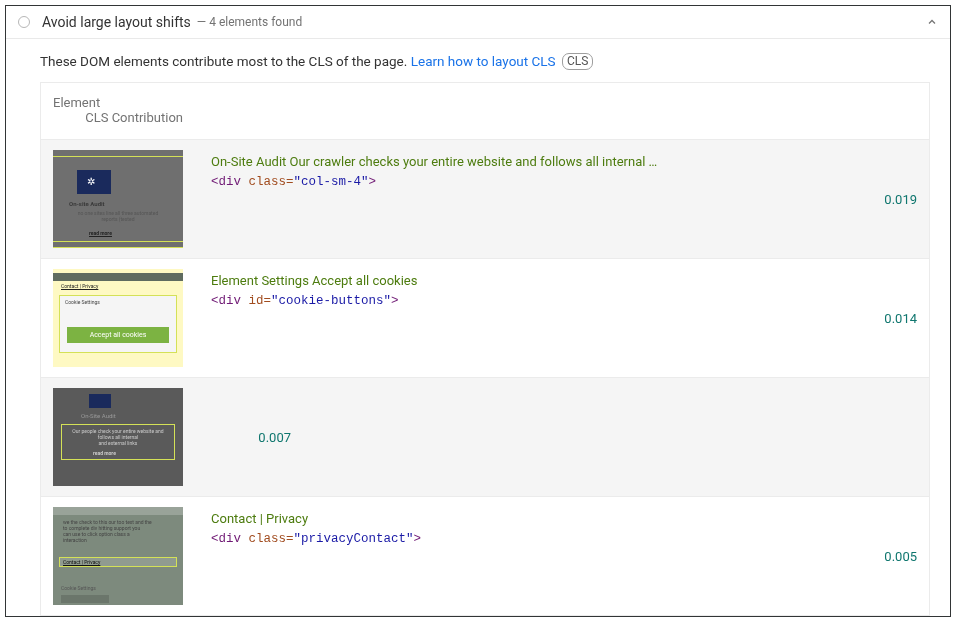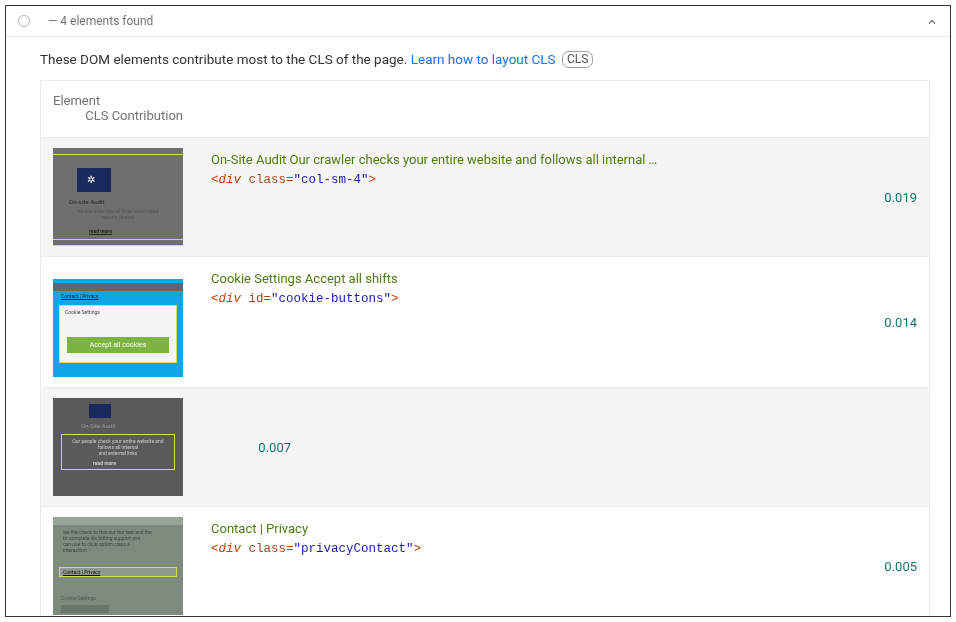--- a/index.html
+++ b/index.html
@@ -82,21 +82,21 @@
     width: 130px; height: 98px;
     background: #6f6f6f;
     position: relative;
     flex-shrink: 0;
     margin-right: 28px;
     overflow: hidden;
   }
   .row-text { flex: 1; padding-top: 4px; align-self: flex-start; }
   .row-title { color: #4d7c0f; font-size: 13px; margin-bottom: 6px; }
   .row-code { font-family: "Courier New", monospace; color: #7a3db8; font-size: 12.5px; }
-  .row-code .tag { color: #c2410c; font-style: italic; }
+  .row-code .tag { color: #701a75; }
   .row-code .attr { color: #a14c1f; }
   .row-code .val { color: #1a1aa6; }
   .row-score {
     width: 80px; text-align: right;
     color: #0f766e; font-size: 13px;
   }
   
   .th-hl { position: absolute; border: 1.5px solid #d4e157; }
   .th1-top { top: 6px; left: 0; right: 0; height: 1px; border-width:1.5px 0 0 0; }
   .th1-bot { bottom: 6px; left: 0; right: 0; height: 1px; border-width:1.5px 0 0 0; }
@@ -105,21 +105,21 @@
     position: absolute; top: 20px; left: 24px; width: 34px; height: 24px;
     background: #1a2a5c;
   }
   .th1-gear {
     position:absolute;top:26px;left:34px;color:#fff;font-size:10px;
   }
   .th1-txt { position:absolute; top:50px; left:16px; color:#3a3a3a; font-size:6px; font-weight:bold;}
   .th1-sub { position:absolute; top:60px; left:6px; right:6px; color:#555; font-size:5px; text-align:center; line-height:6px;}
   .th1-rm { position:absolute; top:80px; left:36px; color:#222; font-size:5px; font-weight:bold; border-bottom:1px solid #222;}
 
-  .th2 { background:#0ea5e9;margin-top:12px; }
+  .th2 { background:#fef9c3; }
   .th2-bar {
     position:absolute; top:4px; left:0; right:0; height:8px;
     background:#5f6b5f;
   }
   .th2-links{ position:absolute;top:14px;left:8px;font-size:5px;color:#222;text-decoration:underline;}
   .th2-panel {
     position:absolute; top:26px; left:6px; right:6px; bottom:14px;
     background:#f5f5f5; border:1.5px solid #d4e157;
   }
   .th2-label{position:absolute;top:30px;left:12px;font-size:5px;color:#444;}
@@ -149,20 +149,21 @@
   .th4-b1{position:absolute;bottom:14px;left:8px;font-size:5px;color:#555;}
   .th4-b2{position:absolute;bottom:2px;left:8px;width:48px;height:8px;background:#6b766b;}
 </style>
 </head>
 <body>
 
 <div class="panel">
 
   <div class="header">
     <div class="status-icon"></div>
+    <span class="header-title">Avoid large layout shifts</span>
     <span class="header-sub">— 4 elements found</span>
     <div class="chevron">
       <svg viewBox="0 0 24 24" fill="none" stroke="currentColor" stroke-width="2.5">
           <polyline points="6 15 12 9 18 15"></polyline>
         </svg>
     </div>
   </div>
 
   <div class="desc">
     <span>These DOM elements contribute most to the CLS of the page. </span><a href="#">Learn how to layout CLS</a>
@@ -195,21 +196,21 @@
 
     <div class="row">
       <div class="thumb th2">
         <div class="th2-bar"></div>
         <div class="th2-links">Contact | Privacy</div>
         <div class="th2-panel"></div>
         <div class="th2-label">Cookie Settings</div>
         <div class="th2-btn">Accept all cookies</div>
       </div>
       <div class="row-text">
-        <div class="row-title">Cookie Settings Accept all shifts</div>
+        <div class="row-title">Element Settings Accept all cookies</div>
         <div class="row-code"><span class="tag">&lt;div </span><span class="attr">id=</span><span class="val">"cookie-buttons"</span><span class="tag">&gt;</span></div>
       </div>
       <div class="row-score">0.014</div>
     </div>
 
     <div class="row alt">
       <div class="thumb th3">
         <div class="th3-card"></div>
         <div class="th3-tl">On-Site Audit</div>
         <div class="th3-box"></div>

